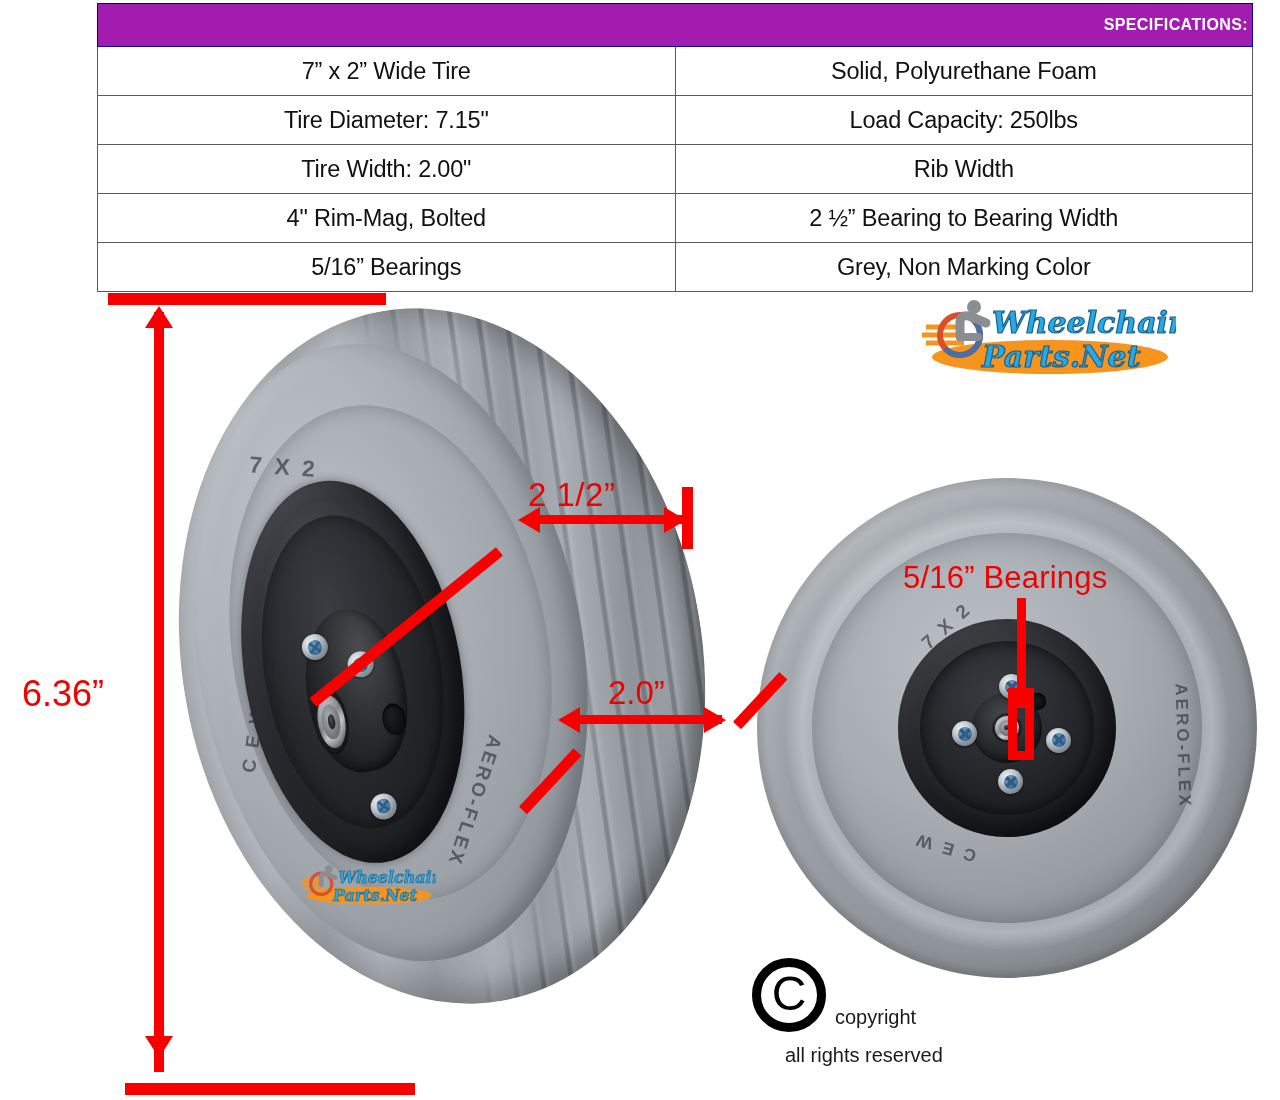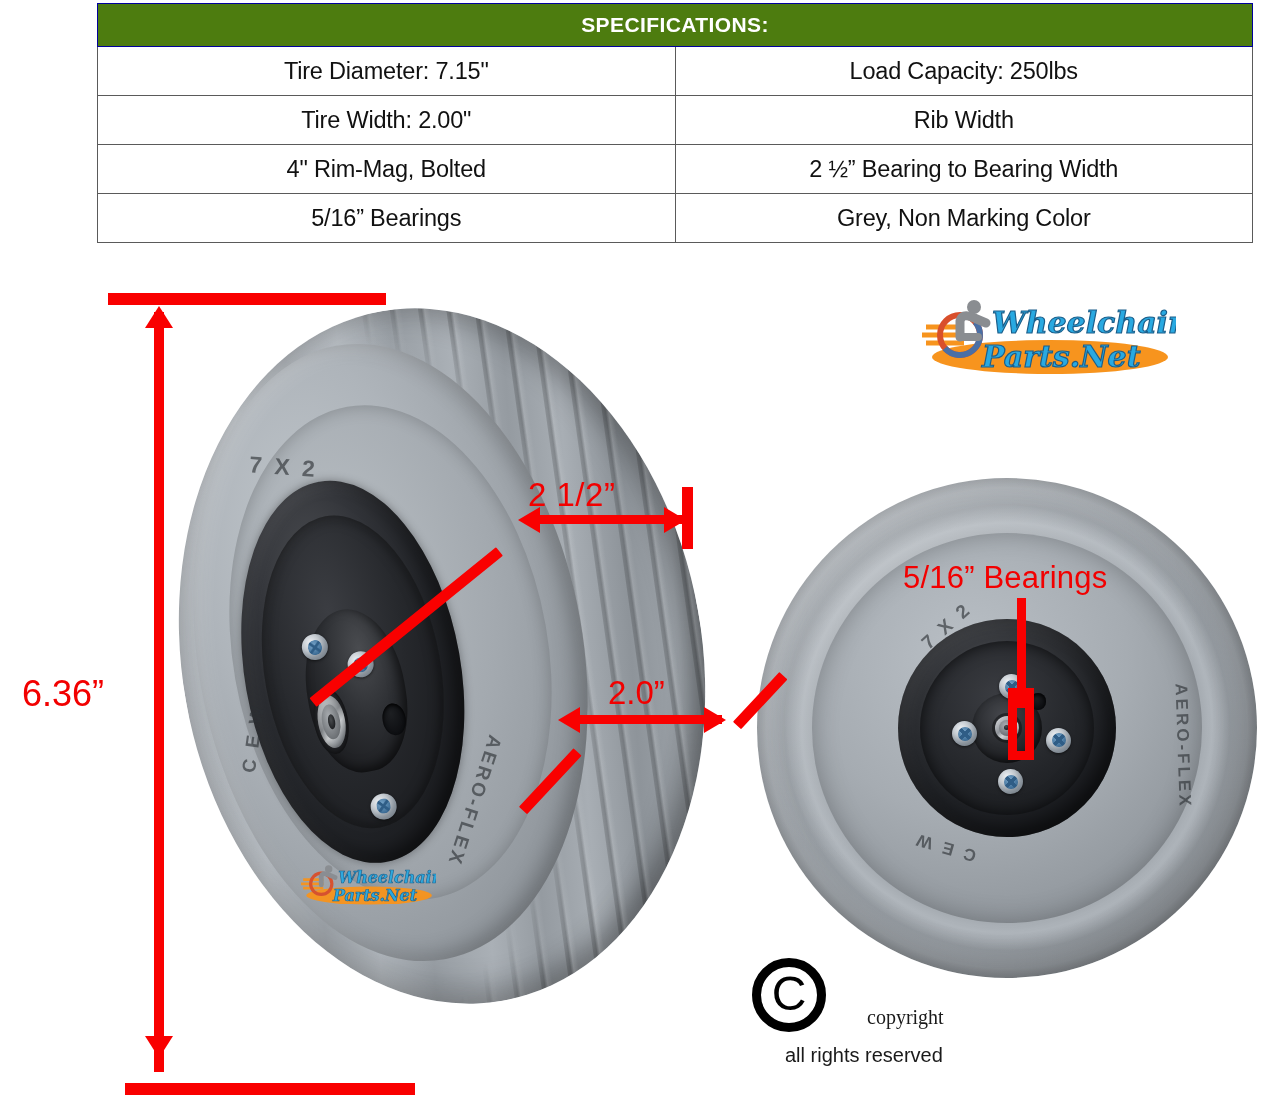--- a/index.html
+++ b/index.html
@@ -30,27 +30,28 @@
     text-align: center;
     vertical-align: middle;
     font-size: 23.5px;
     color: #111111;
     height: 48px;
     padding: 0 4px;
     font-family: "Liberation Sans", sans-serif;
     letter-spacing: -0.2px;
   }
   #spec-table td.header-cell {
-    background: #4d7c0f;
+    background: #a21caf;
     color: #ffffff;
     font-weight: bold;
-    font-size: 21px;
+    font-size: 16px;
     letter-spacing: 0.4px;
     height: 42px;
     border: 1.5px solid #00009B;
+    text-align: right;
   }
 
   
   .stage {
     position: absolute;
     left: 0;
     top: 288px;
     width: 1280px;
     height: 812px;
   }
@@ -394,37 +395,40 @@
     box-sizing: border-box;
     color: #000;
     font-size: 48px;
     line-height: 54px;
     text-align: center;
     font-family: "Liberation Sans", sans-serif;
   }
   #copyright-word {
     position: absolute; left: 83px; top: 48px;
     font-size: 20px; color: #1a1a1a;
-    font-family: Liberation Serif, serif;
-    margin-left: 32px;
+    font-family: Liberation Sans, sans-serif;
   }
   #rights-word {
     position: absolute; left: 33px; top: 86px;
     font-size: 20px; color: #1a1a1a;
     font-family: "Liberation Sans", sans-serif;
     white-space: nowrap;
   }
 </style>
 </head>
 <body>
 
 <table id="spec-table">
   <tbody>
     <tr>
       <td class="header-cell" colspan="2">SPECIFICATIONS:</td>
+    </tr>
+    <tr>
+      <td>7” x 2” Wide Tire</td>
+      <td>Solid, Polyurethane Foam</td>
     </tr>
     <tr>
       <td>Tire Diameter: 7.15"</td>
       <td>Load Capacity: 250lbs</td>
     </tr>
     <tr>
       <td>Tire Width: 2.00"</td>
       <td>Rib Width</td>
     </tr>
     <tr>

